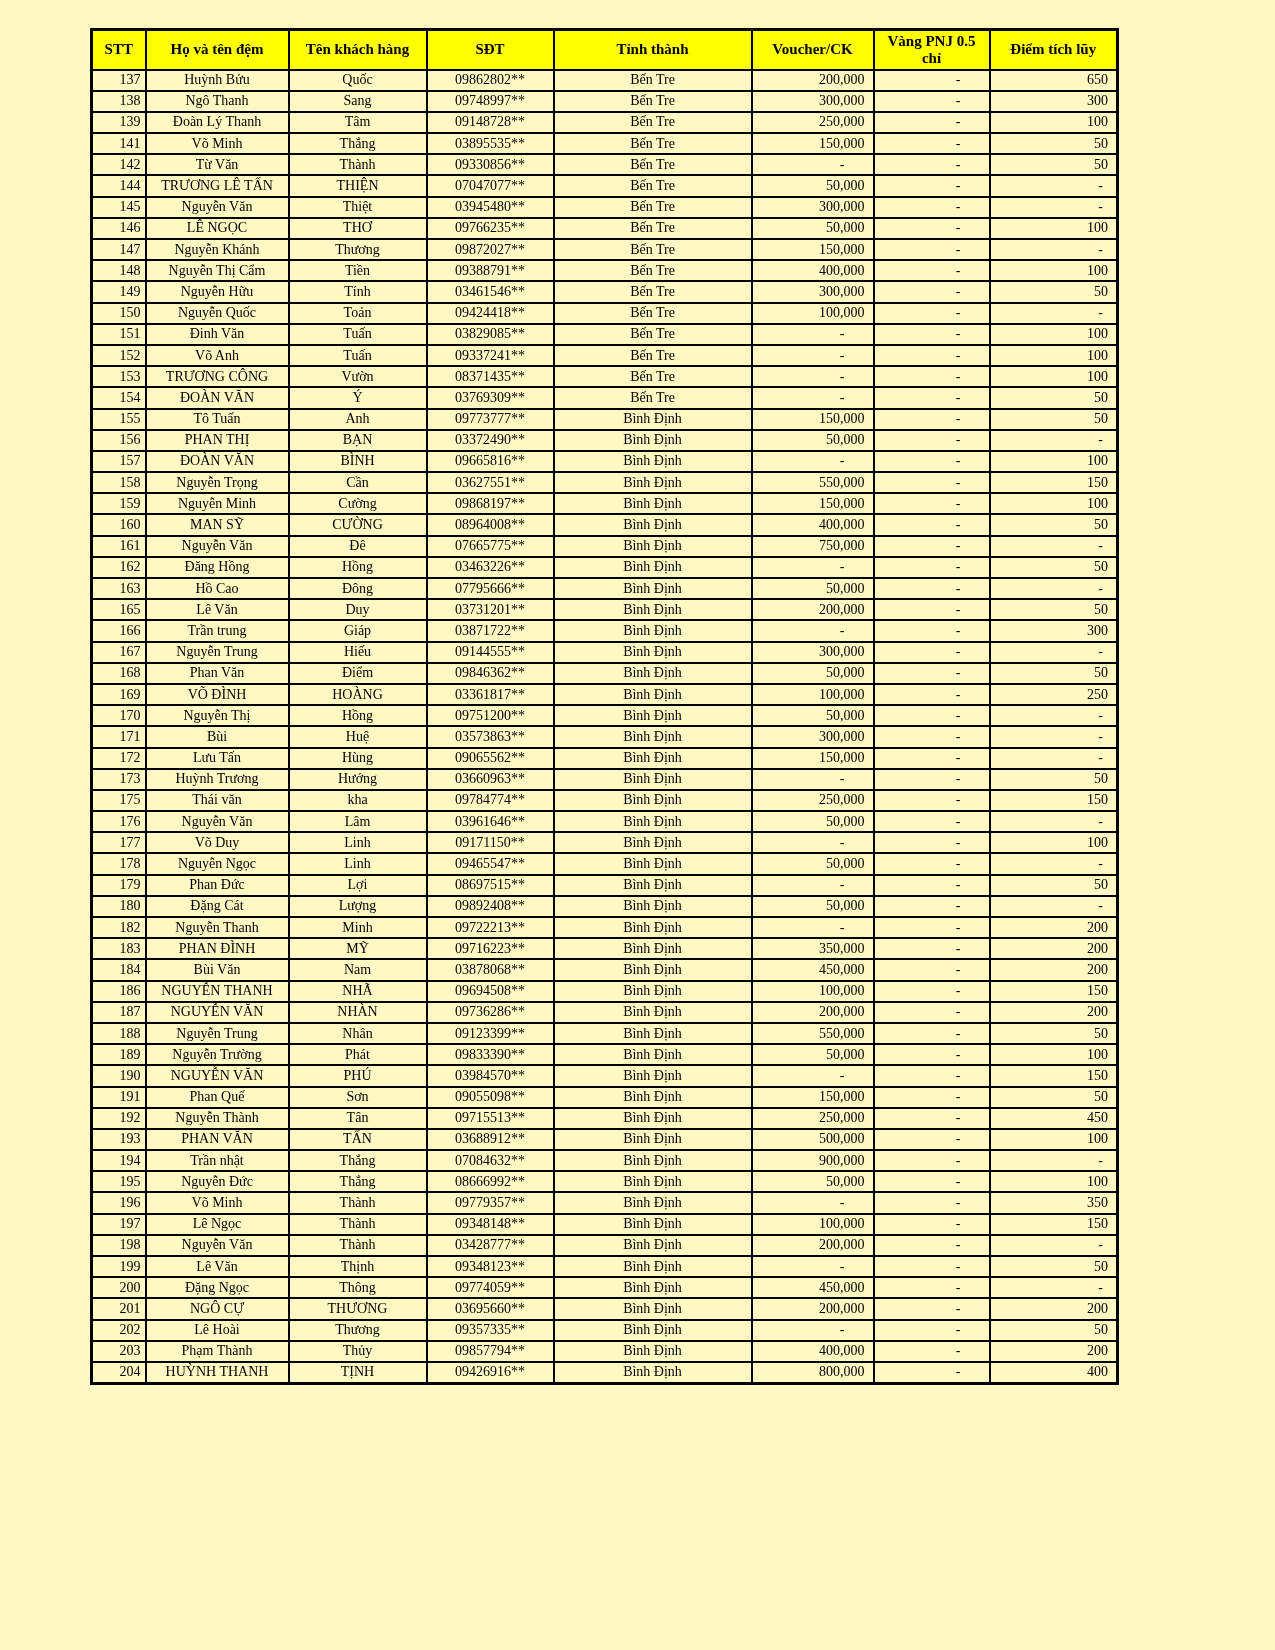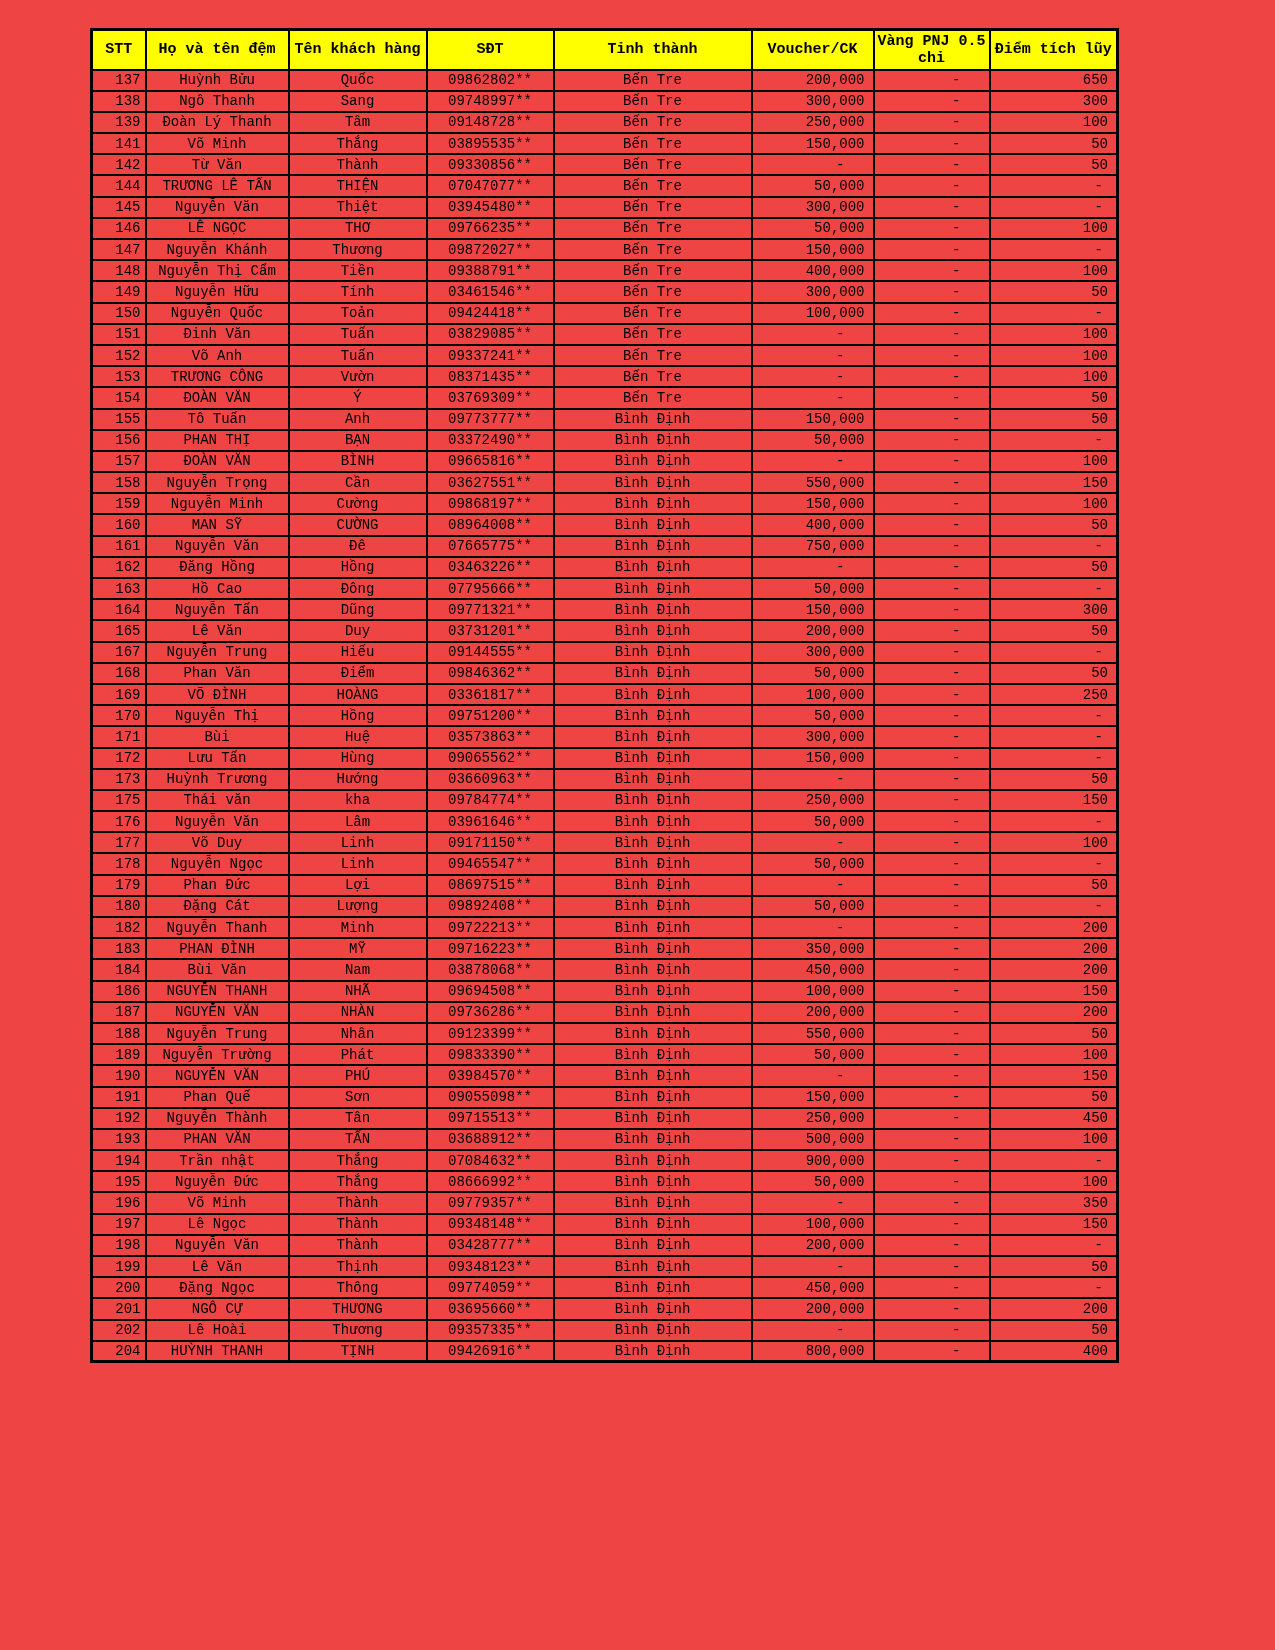--- a/index.html
+++ b/index.html
@@ -1,21 +1,21 @@
 <!DOCTYPE html>
 <html><head>
 <meta charset="utf-8">
 <style>
   html, body { margin: 0; padding: 0; background: #ffffff; }
   .page {
     position: relative;
     width: 1275px;
     height: 1650px;
-    background: #ef4444;
-    font-family: Liberation Mono, monospace;
+    background: #fef9c3;
+    font-family: Liberation Serif, serif;
     color: #000000;
     overflow: hidden;
   }
   table.customer-table {
     position: absolute;
     left: 90px;
     top: 28px;
     border-collapse: collapse;
     table-layout: fixed;
     border: 3px solid #000000;
@@ -321,40 +321,40 @@
           <td class="stt">163</td>
           <td class="c-center">Hồ Cao</td>
           <td class="c-center">Đông</td>
           <td class="c-center">07795666**</td>
           <td class="c-center">Bình Định</td>
           <td class="c-right">50,000</td>
           <td class="c-right dash-far">-</td>
           <td class="c-right dash-near">-</td>
         </tr>
         <tr>
-          <td class="stt">164</td>
-          <td class="c-center">Nguyễn Tấn</td>
-          <td class="c-center">Dũng</td>
-          <td class="c-center">09771321**</td>
-          <td class="c-center">Bình Định</td>
-          <td class="c-right">150,000</td>
-          <td class="c-right dash-far">-</td>
-          <td class="c-right">300</td>
-        </tr>
-        <tr>
           <td class="stt">165</td>
           <td class="c-center">Lê Văn</td>
           <td class="c-center">Duy</td>
           <td class="c-center">03731201**</td>
           <td class="c-center">Bình Định</td>
           <td class="c-right">200,000</td>
           <td class="c-right dash-far">-</td>
           <td class="c-right">50</td>
         </tr>
         <tr>
+          <td class="stt">166</td>
+          <td class="c-center">Trần trung</td>
+          <td class="c-center">Giáp</td>
+          <td class="c-center">03871722**</td>
+          <td class="c-center">Bình Định</td>
+          <td class="c-right dash-far">-</td>
+          <td class="c-right dash-far">-</td>
+          <td class="c-right">300</td>
+        </tr>
+        <tr>
           <td class="stt">167</td>
           <td class="c-center">Nguyễn Trung</td>
           <td class="c-center">Hiếu</td>
           <td class="c-center">09144555**</td>
           <td class="c-center">Bình Định</td>
           <td class="c-right">300,000</td>
           <td class="c-right dash-far">-</td>
           <td class="c-right dash-near">-</td>
         </tr>
         <tr>
@@ -669,20 +669,30 @@
         </tr>
         <tr>
           <td class="stt">202</td>
           <td class="c-center">Lê Hoài</td>
           <td class="c-center">Thương</td>
           <td class="c-center">09357335**</td>
           <td class="c-center">Bình Định</td>
           <td class="c-right dash-far">-</td>
           <td class="c-right dash-far">-</td>
           <td class="c-right">50</td>
+        </tr>
+        <tr>
+          <td class="stt">203</td>
+          <td class="c-center">Phạm Thành</td>
+          <td class="c-center">Thủy</td>
+          <td class="c-center">09857794**</td>
+          <td class="c-center">Bình Định</td>
+          <td class="c-right">400,000</td>
+          <td class="c-right dash-far">-</td>
+          <td class="c-right">200</td>
         </tr>
         <tr>
           <td class="stt">204</td>
           <td class="c-center">HUỲNH THANH</td>
           <td class="c-center">TỊNH</td>
           <td class="c-center">09426916**</td>
           <td class="c-center">Bình Định</td>
           <td class="c-right">800,000</td>
           <td class="c-right dash-far">-</td>
           <td class="c-right">400</td>

